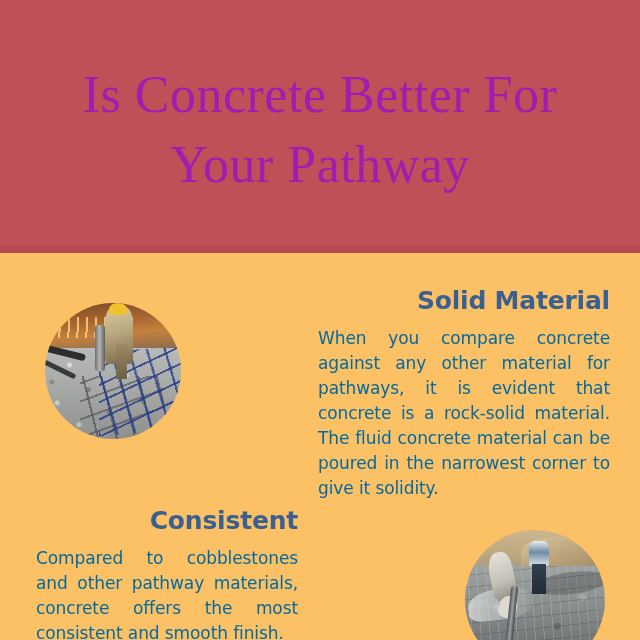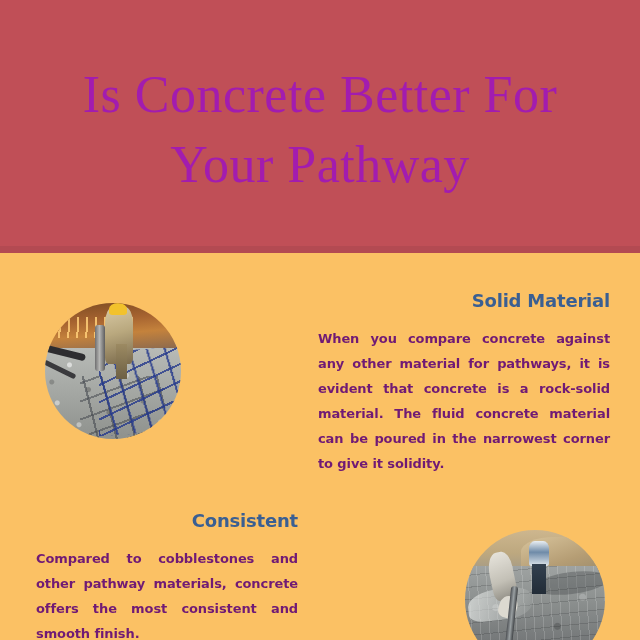--- a/index.html
+++ b/index.html
@@ -242,30 +242,30 @@
     border-radius: 50%;
     transform: rotate(-7deg);
   }
 
   
   .section-heading {
     position: absolute;
     color: #3A5F92;
     font-family: "DejaVu Sans", "Liberation Sans", sans-serif;
     font-weight: 700;
-    font-size: 18px;
+    font-size: 25px;
     line-height: 30px;
     letter-spacing: -0.2px;
   }
   .section-body {
     position: absolute;
-    color: #701a75;
+    color: #0369a1;
     font-family: "DejaVu Sans", "Liberation Sans", sans-serif;
-    font-weight: 700;
-    font-size: 13px;
+    font-weight: 400;
+    font-size: 17px;
     line-height: 25px;
     text-align: justify;
     text-justify: inter-word;
     letter-spacing: -0.1px;
     white-space: pre-line;
   }
 
   #heading-solid-material {
     left: 318px;
     top: 286px;

